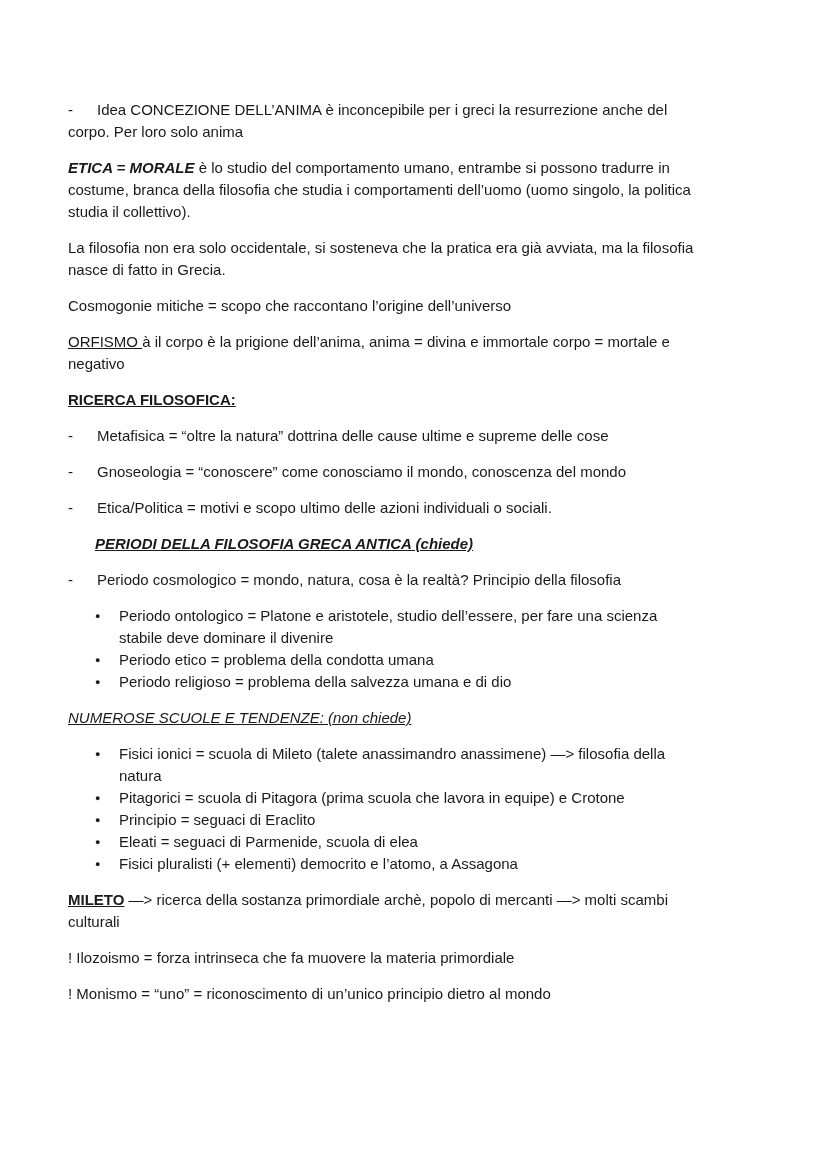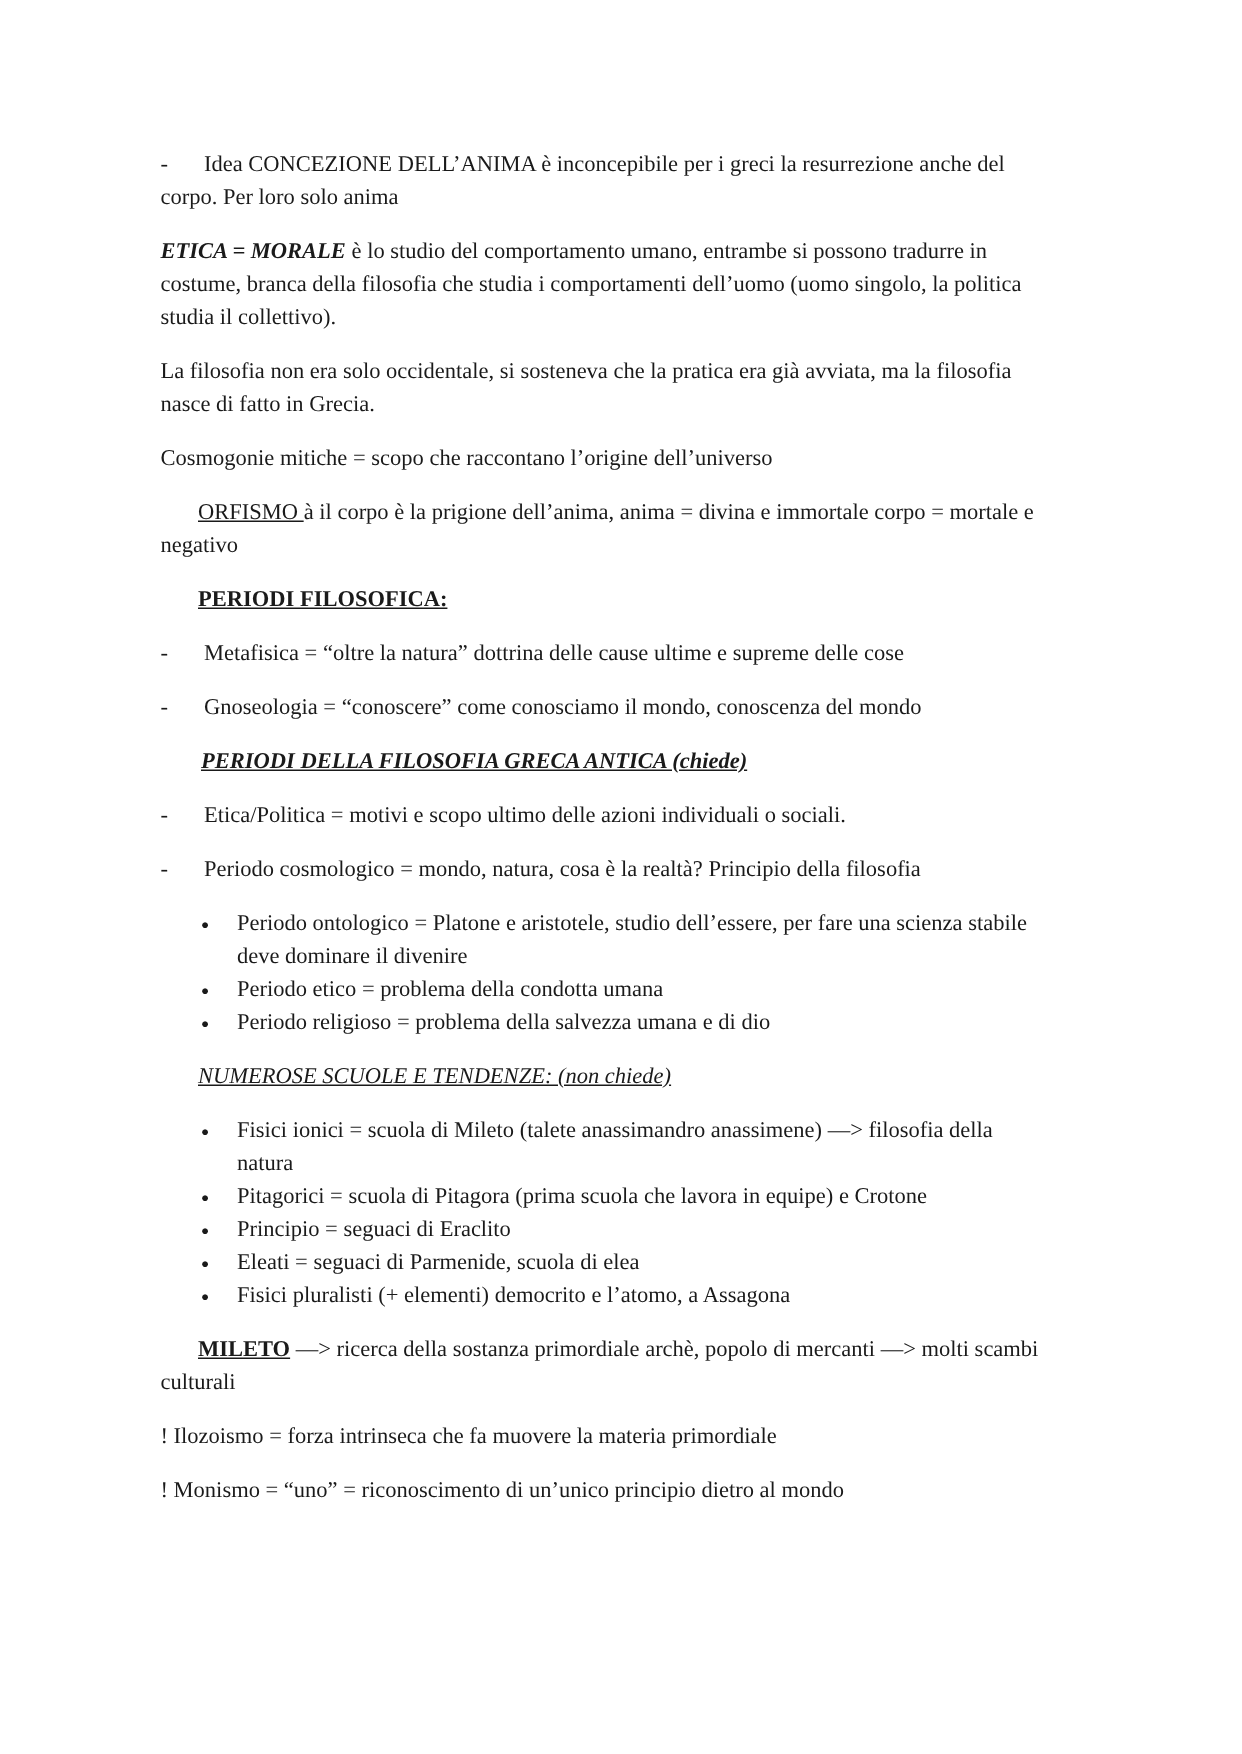--- a/index.html
+++ b/index.html
@@ -2,30 +2,30 @@
 <html><head>
 <meta charset="utf-8">
 <style>
   * { box-sizing: border-box; }
   html, body { margin: 0; padding: 0; background: #ffffff; }
   .page {
     width: 796px;
     height: 1169px;
     background: #ffffff;
     color: #1a1a1a;
-    font-family: Liberation Serif, serif;
+    font-family: Liberation Sans, sans-serif;
     font-size: 15px;
     line-height: 22px;
-    padding: 99px 99px 0 107px;
+    padding: 99px 99px 0 68px;
     overflow: hidden;
   }
   .para { margin: 0 0 14px 0; }
   .b { font-weight: bold; }
   .i { font-style: italic; }
-  .u { text-decoration: underline; margin-left: 25px; }
+  .u { text-decoration: underline; }
   .indent1 { margin-left: 27px; }
   .dash-marker { display: inline-block; width: 29px; }
   .list { margin: 0 0 14px 0; }
   .li { display: flex; margin-left: 27px; }
   .li .bullet { flex: 0 0 24px; font-size: 9px; line-height: 22px; }
   .li .txt { flex: 1 1 auto; }
 </style>
 </head>
 <body>
 
@@ -34,29 +34,29 @@
   <p class="para"><span class="dash-marker">-</span><span>Idea CONCEZIONE DELL’ANIMA è inconcepibile per i greci la resurrezione anche del corpo. Per loro solo anima</span></p>
 
   <p class="para"><span class="b i">ETICA = MORALE</span><span> è lo  studio del comportamento umano, entrambe si possono tradurre in costume, branca della filosofia che studia i comportamenti dell’uomo (uomo singolo, la politica studia il collettivo).</span></p>
 
   <p class="para">La filosofia non era solo occidentale, si sosteneva che la pratica era già avviata, ma la filosofia nasce di fatto in Grecia.</p>
 
   <p class="para">Cosmogonie mitiche = scopo che raccontano l’origine dell’universo</p>
 
   <p class="para"><span class="u">ORFISMO </span><span>à il corpo è la prigione dell’anima, anima = divina e immortale corpo = mortale e negativo</span></p>
 
-  <p class="para b u">PERIODI FILOSOFICA:</p>
+  <p class="para b u">RICERCA FILOSOFICA:</p>
 
   <p class="para"><span class="dash-marker">-</span><span>Metafisica = “oltre la natura” dottrina delle cause ultime e supreme delle cose</span></p>
 
   <p class="para"><span class="dash-marker">-</span><span>Gnoseologia = “conoscere” come conosciamo il mondo, conoscenza del mondo</span></p>
 
+  <p class="para"><span class="dash-marker">-</span><span>Etica/Politica = motivi e scopo ultimo delle azioni individuali o sociali.</span></p>
+
   <p class="para b i u indent1">PERIODI DELLA FILOSOFIA GRECA ANTICA (chiede)</p>
-
-  <p class="para"><span class="dash-marker">-</span><span>Etica/Politica = motivi e scopo ultimo delle azioni individuali o sociali.</span></p>
 
   <p class="para"><span class="dash-marker">-</span><span>Periodo cosmologico = mondo, natura, cosa è la realtà? Principio della filosofia</span></p>
 
 
   <div class="list">
     <div class="li">
         <span class="bullet">●</span>
         <span class="txt">Periodo ontologico = Platone e aristotele, studio dell’essere, per fare una scienza stabile deve dominare il divenire</span>
       </div>
     <div class="li">

